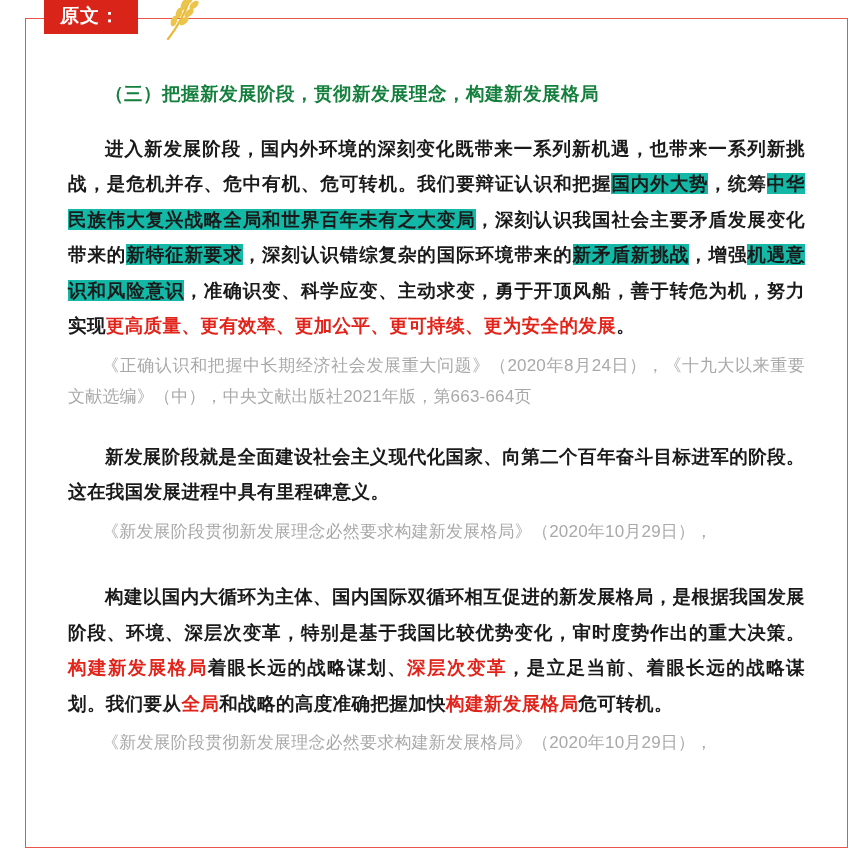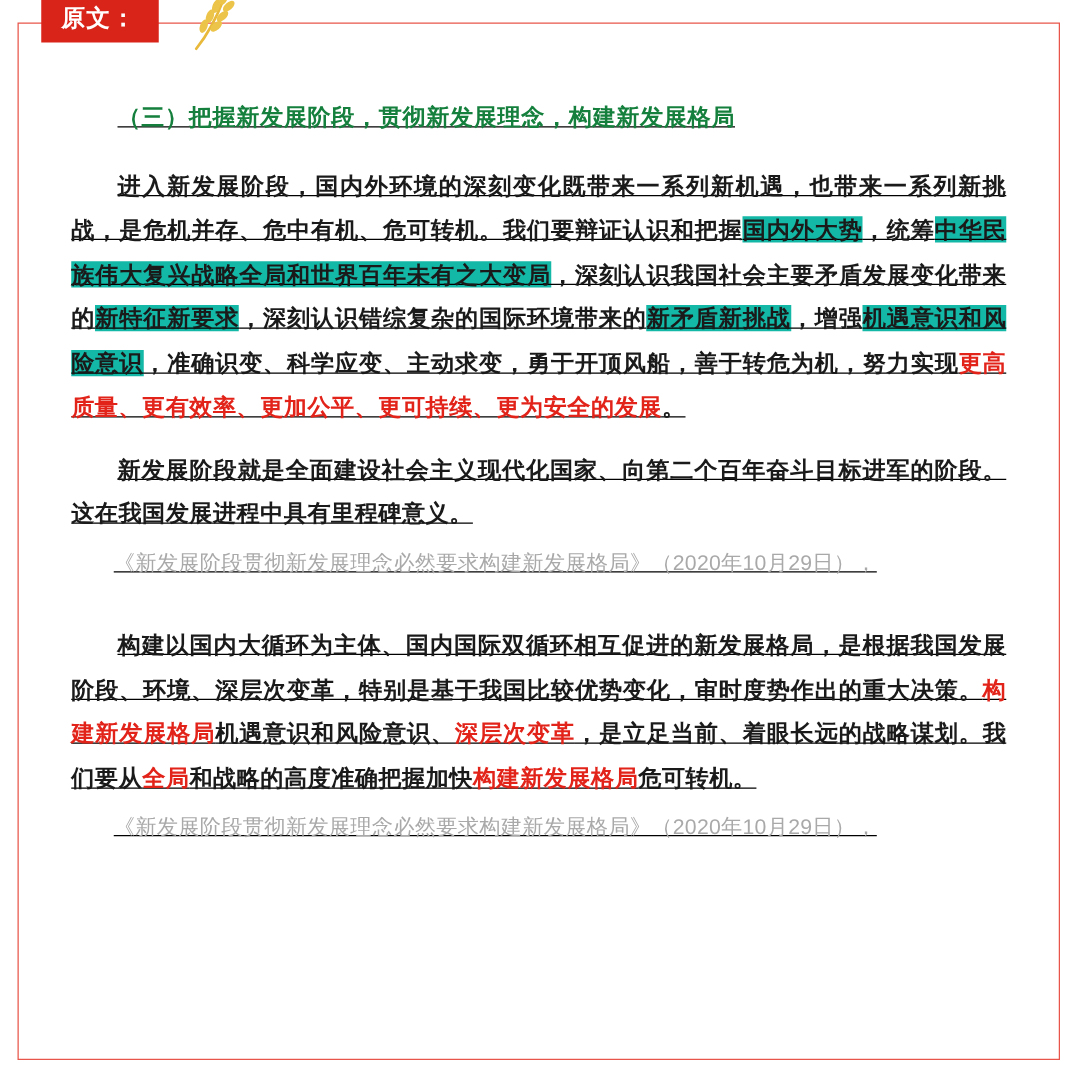--- a/index.html
+++ b/index.html
@@ -11,22 +11,21 @@
     height: 862px;
     background: #ffffff;
     font-family: "Liberation Sans", sans-serif;
     overflow: hidden;
   }
   .page {
     position: relative;
     width: 862px;
     height: 862px;
     box-sizing: border-box;
-    padding: 18px 14px 0 14px;
-    text-decoration: underline;
+    padding: 18px 14px 0 25px;
   }
   
   .panel {
     position: relative;
     border: 1px solid #e8554a;
     min-height: 830px;
     box-sizing: border-box;
     padding: 34px 24px 10px 24px;
     background: #ffffff;
   }
@@ -124,32 +123,33 @@
     </span>
 
     <div class="content">
 
       <h2 class="heading">（三）把握新发展阶段，贯彻新发展理念，构建新发展格局</h2>
 
       <p class="para">
         <span>进入新发展阶段，国内外环境的深刻变化既带来一系列新机遇，也带来一系列新挑战，是危机并存、危中有机、危可转机。我们要辩证认识和把握</span><span class="hl">国内外大势</span><span>，统筹</span><span class="hl">中华民族伟大复兴战略全局和世界百年未有之大变局</span><span>，深刻认识我国社会主要矛盾发展变化带来的</span><span class="hl">新特征新要求</span><span>，深刻认识错综复杂的国际环境带来的</span><span class="hl">新矛盾新挑战</span><span>，增强</span><span class="hl">机遇意识和风险意识</span><span>，准确识变、科学应变、主动求变，勇于开顶风船，善于转危为机，努力实现</span><span class="red">更高质量、更有效率、更加公平、更可持续、更为安全的发展</span><span>。</span>
       </p>
 
+      <p class="source">《正确认识和把握中长期经济社会发展重大问题》（2020年8月24日），《十九大以来重要文献选编》（中），中央文献出版社2021年版，第663-664页</p>
 
       <div class="spacer-8"></div>
 
       <p class="para">
         <span>新发展阶段就是全面建设社会主义现代化国家、向第二个百年奋斗目标进军的阶段。这在我国发展进程中具有里程碑意义。</span>
       </p>
 
       <p class="source">《新发展阶段贯彻新发展理念必然要求构建新发展格局》（2020年10月29日），</p>
 
       <div class="spacer-14"></div>
 
       <p class="para">
-        <span>构建以国内大循环为主体、国内国际双循环相互促进的新发展格局，是根据我国发展阶段、环境、深层次变革，特别是基于我国比较优势变化，审时度势作出的重大决策。</span><span class="red">构建新发展格局</span><span>机遇意识和风险意识、</span><span class="red">深层次变革</span><span>，是立足当前、着眼长远的战略谋划。我们要从</span><span class="red">全局</span><span>和战略的高度准确把握加快</span><span class="red">构建新发展格局</span><span>危可转机。</span>
+        <span>构建以国内大循环为主体、国内国际双循环相互促进的新发展格局，是根据我国发展阶段、环境、深层次变革，特别是基于我国比较优势变化，审时度势作出的重大决策。</span><span class="red">构建新发展格局</span><span>着眼长远的战略谋划、</span><span class="red">深层次变革</span><span>，是立足当前、着眼长远的战略谋划。我们要从</span><span class="red">全局</span><span>和战略的高度准确把握加快</span><span class="red">构建新发展格局</span><span>危可转机。</span>
       </p>
 
       <p class="source">《新发展阶段贯彻新发展理念必然要求构建新发展格局》（2020年10月29日），</p>
 
     </div>
   </div>
 </div>
 
 </body></html>

